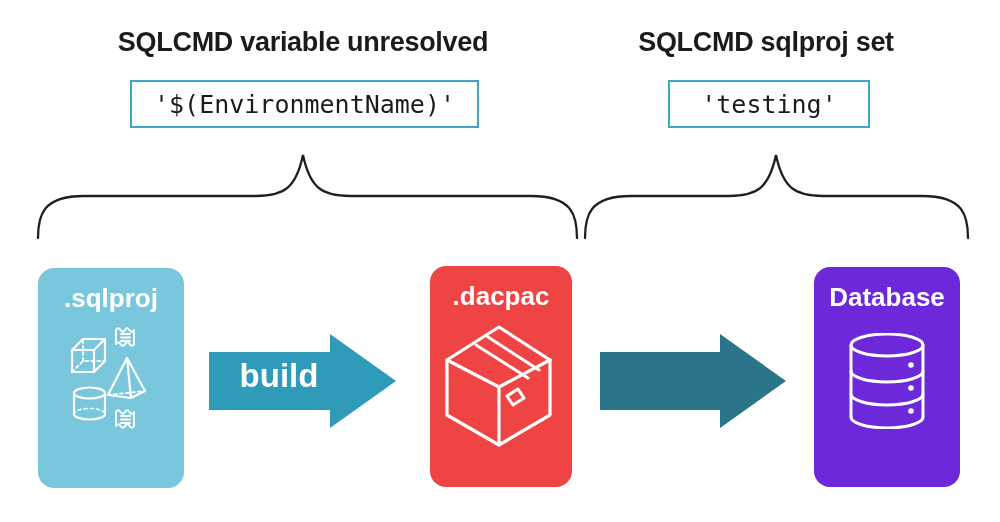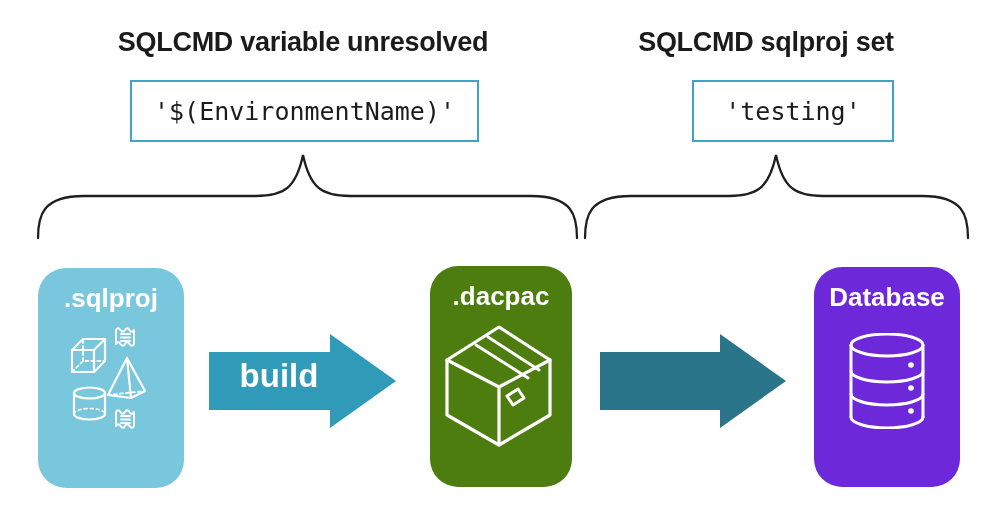--- a/index.html
+++ b/index.html
@@ -7,35 +7,35 @@
     position:relative;width:1000px;height:522px;background:#ffffff;overflow:hidden;
     font-family:"Liberation Sans",sans-serif;color:#1b1b1b;
   }
   .heading{
     position:absolute;top:27px;width:400px;text-align:center;
     font-size:27px;font-weight:700;letter-spacing:-0.3px;color:#1b1b1b;white-space:nowrap;
   }
   .heading.left{left:103px;}
   .heading.right{left:566px;}
   .codebox{
-    position:absolute;top:80px;height:62px;box-sizing:border-box;
+    position:absolute;top:80px;height:48px;box-sizing:border-box;
     border:2px solid #3fa5c6;background:#ffffff;
     display:flex;align-items:center;justify-content:center;
     font-family:"DejaVu Sans Mono",monospace;font-size:25px;color:#1b1b1b;white-space:nowrap;
   }
   .codebox.left{left:130px;width:349px;}
-  .codebox.right{left:668px;width:202px;margin-left:24px;}
+  .codebox.right{left:668px;width:202px;}
   #shapes{position:absolute;left:0;top:0;width:1000px;height:522px;}
-  .card{position:absolute;border-radius:28px;}
+  .card{position:absolute;border-radius:16px;}
   .card .title{
     position:absolute;left:0;top:15px;width:100%;text-align:center;
     font-size:26px;font-weight:700;color:#ffffff;white-space:nowrap;
   }
   #card-sqlproj{left:38px;top:268px;width:146px;height:220px;background:#79c7dd;}
-  #card-dacpac{left:430px;top:266px;width:142px;height:221px;background:#4d7c0f;}
+  #card-dacpac{left:430px;top:266px;width:142px;height:221px;background:#ef4444;}
   #card-database{left:814px;top:267px;width:146px;height:220px;background:#6d28d9;}
   .card svg{position:absolute;}
   .arrow-label{
     position:absolute;top:352px;height:48px;width:140px;
     display:flex;align-items:center;justify-content:center;
     font-size:33px;font-weight:700;color:#ffffff;
   }
   #label-build{left:209px;}
   #label-deploy{left:600px;}
   .wire{stroke:#ffffff;fill:none;stroke-linejoin:round;stroke-linecap:round;}

